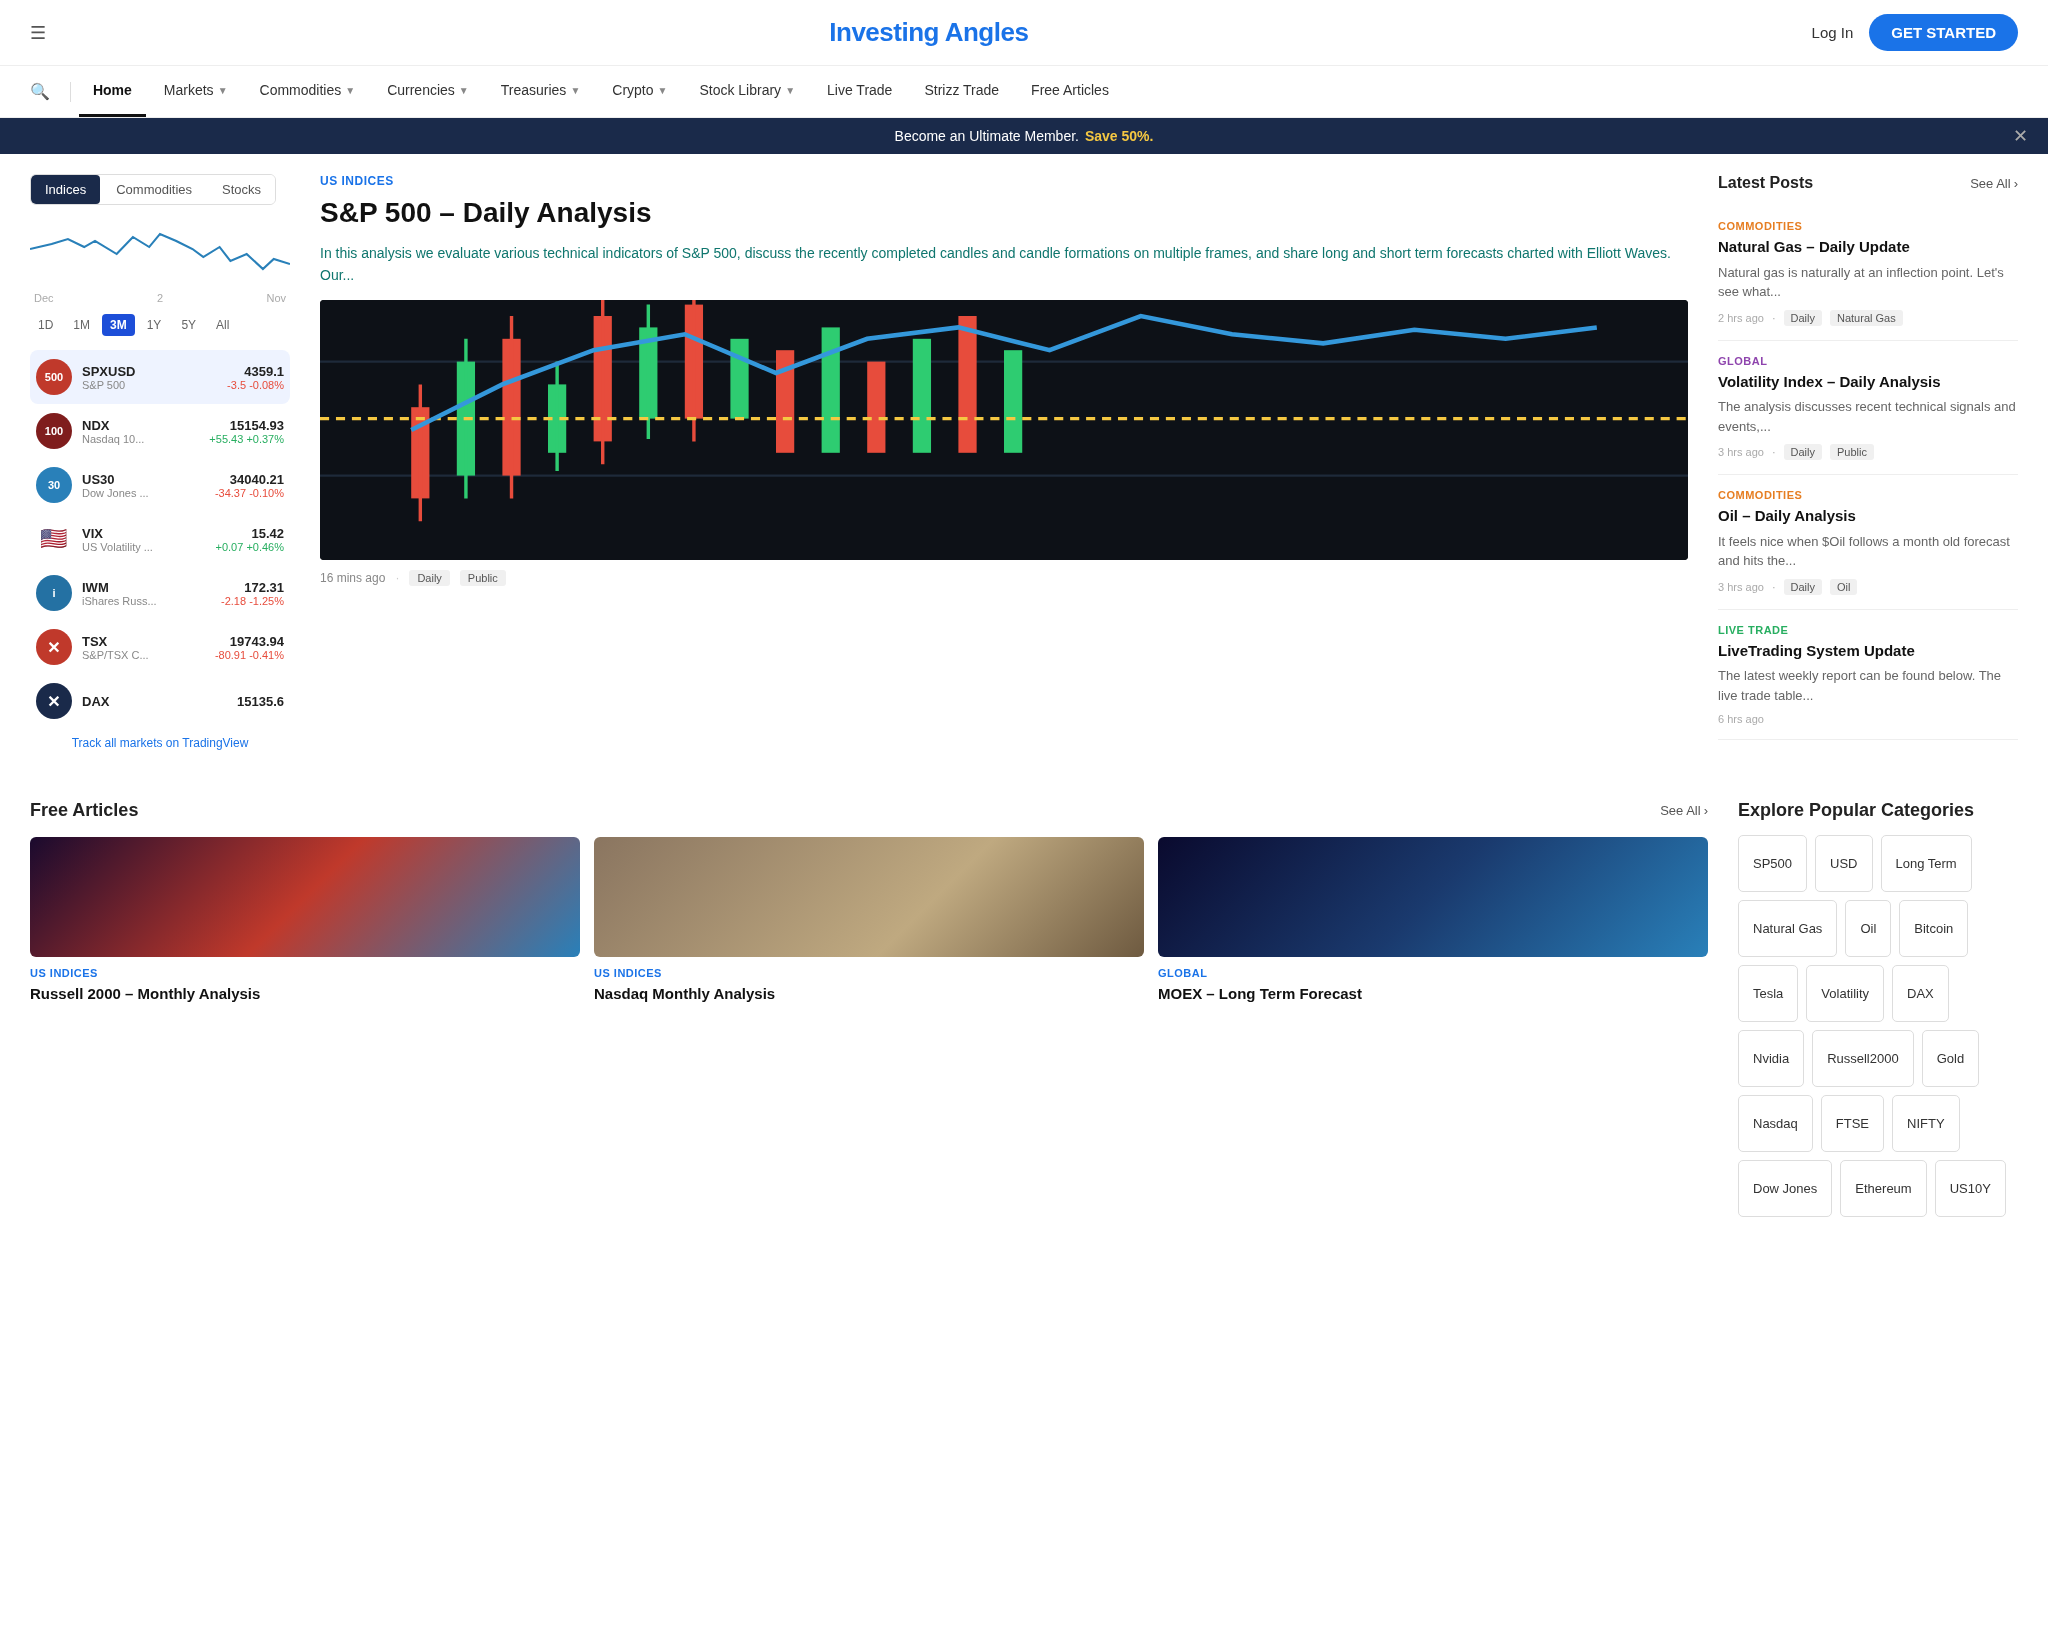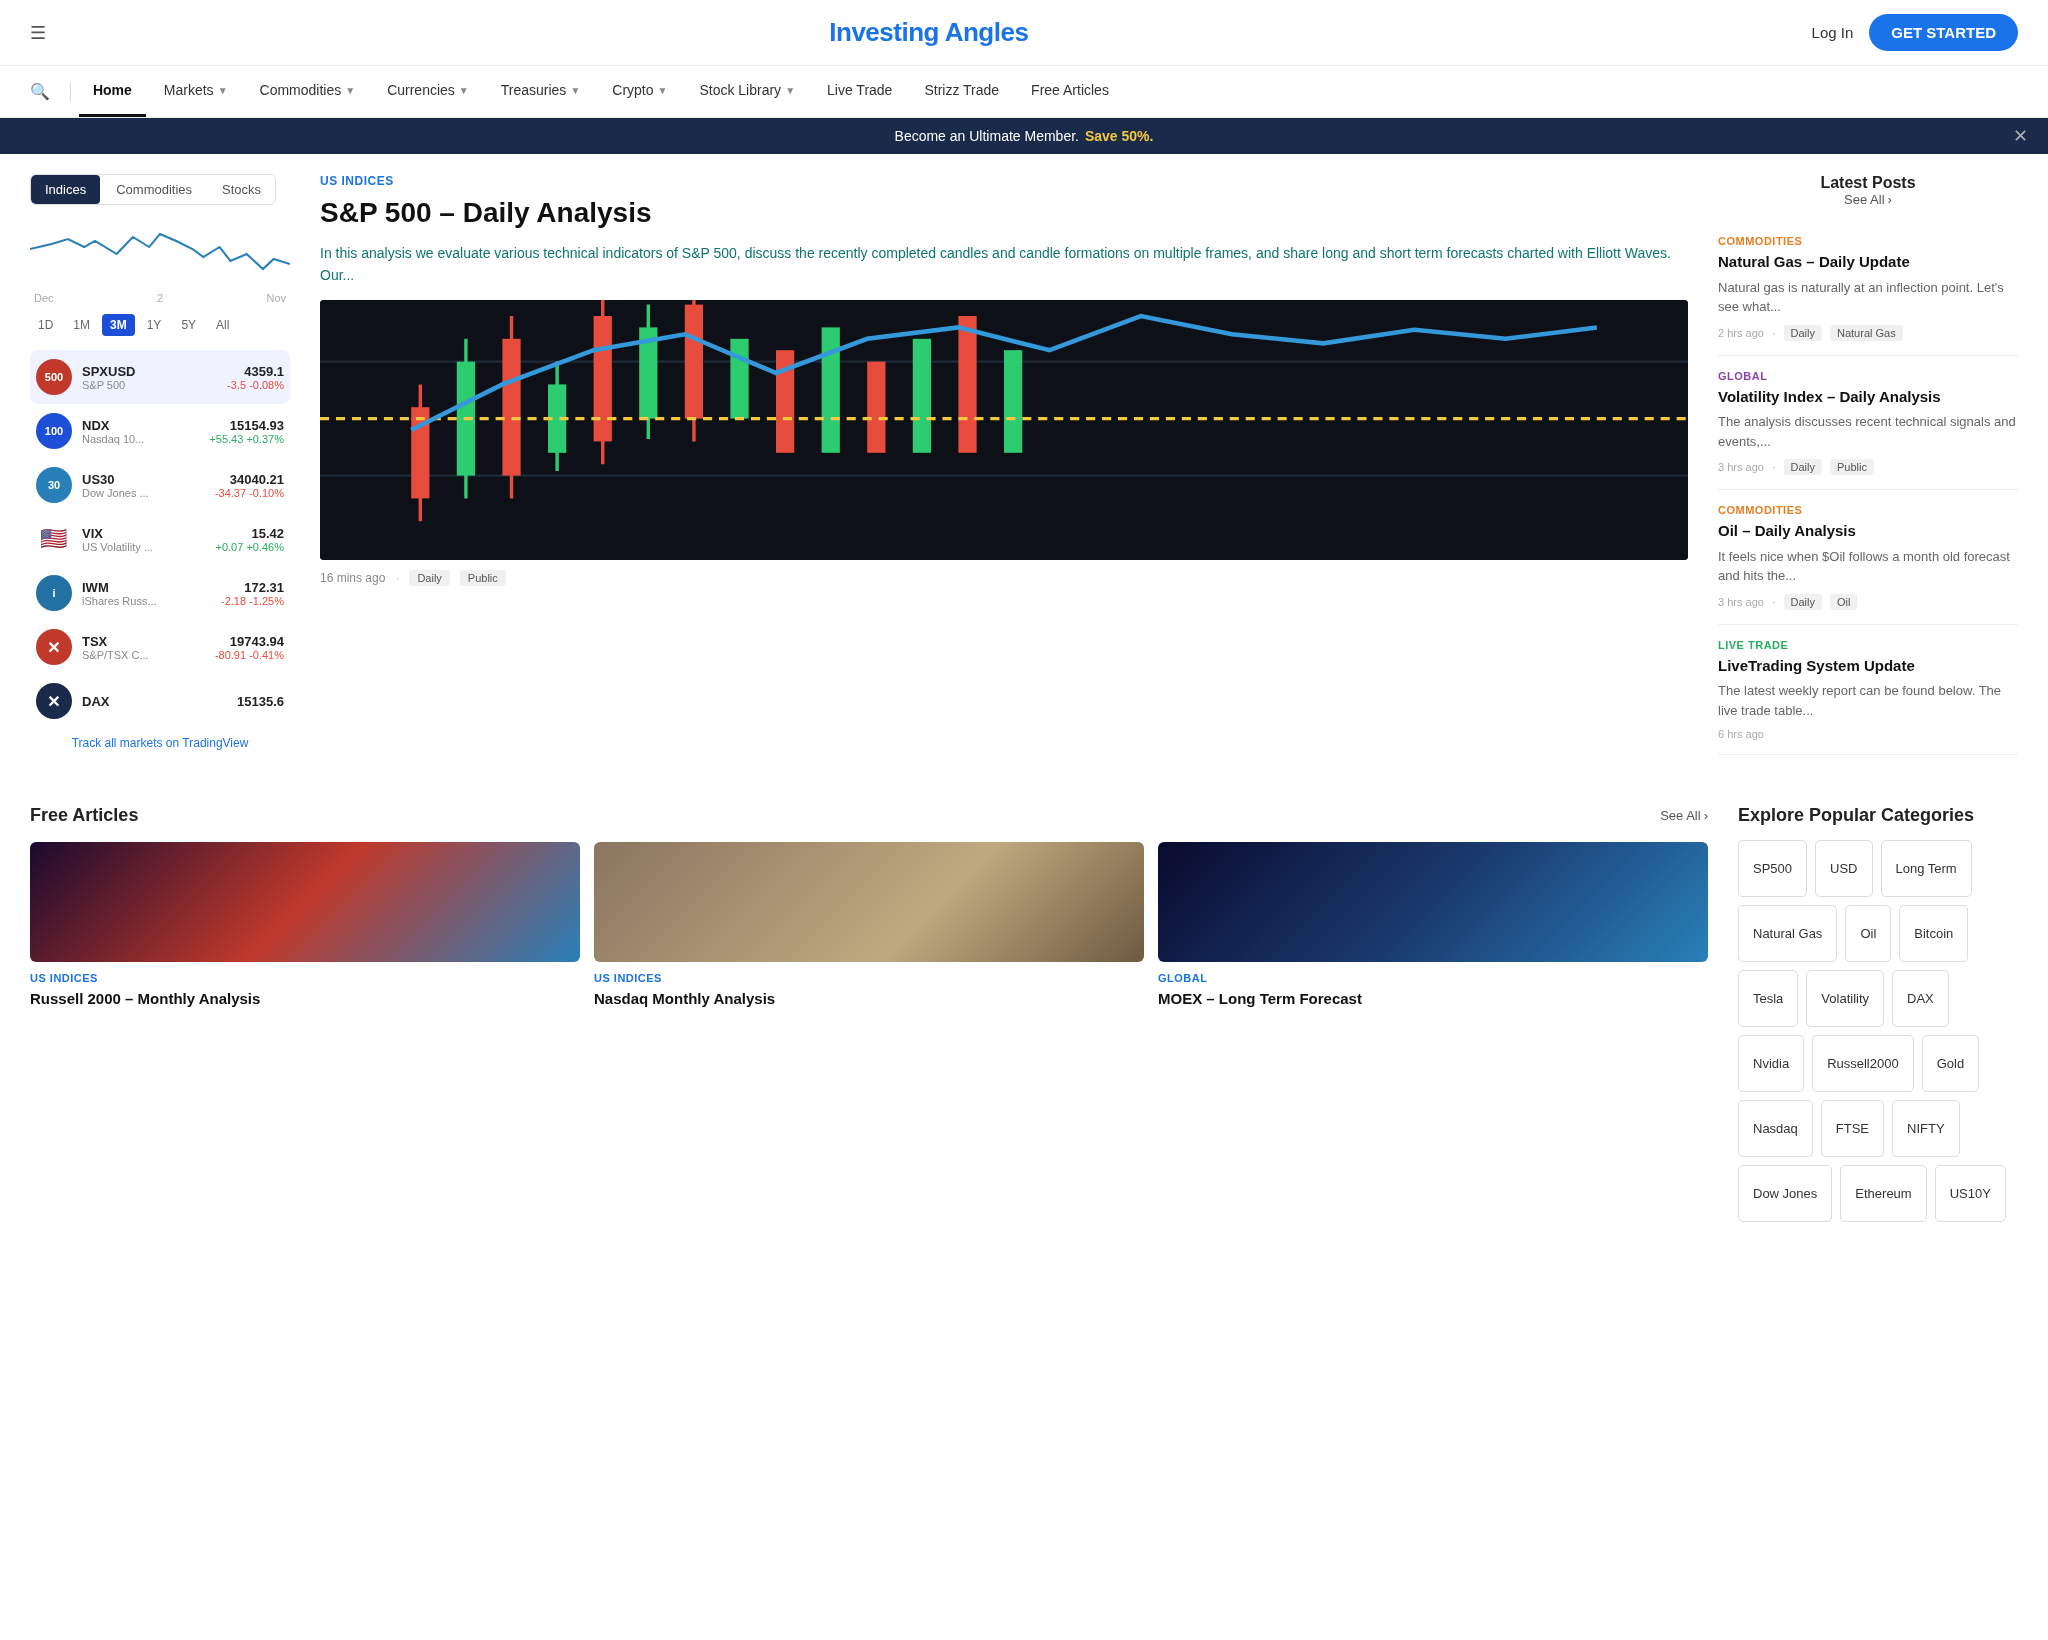--- a/index.html
+++ b/index.html
@@ -44,21 +44,21 @@
     
     .time-filter { display: flex; gap: 4px; margin-bottom: 14px; }
     .time-btn { padding: 4px 8px; font-size: 12px; border: none; background: none; cursor: pointer; color: #666; border-radius: 4px; }
     .time-btn.active { background: #1d4ed8; color: #fff; font-weight: 600; }
 
     
     .market-item { display: flex; align-items: center; gap: 10px; padding: 9px 6px; border-radius: 8px; cursor: pointer; transition: background 0.15s; }
     .market-item.active { background: #eef3ff; }
     .market-badge { width: 36px; height: 36px; border-radius: 50%; display: flex; align-items: center; justify-content: center; color: #fff; font-weight: 700; font-size: 11px; flex-shrink: 0; }
     .badge-spx { background: #c0392b; }
-    .badge-ndx { background: #1d4ed8; }
+    .badge-ndx { background: #7f1d1d; }
     .badge-us30 { background: #2980b9; }
     .badge-iwm { background: #2471a3; font-size: 11px; }
     .badge-tsx { background: #c0392b; }
     .badge-dax { background: #1a2a4a; }
     .market-info { flex: 1; }
     .market-name { font-weight: 700; font-size: 13px; color: #222; }
     .market-sub { font-size: 11px; color: #888; }
     .market-price-block { text-align: right; }
     .market-price { font-weight: 700; font-size: 13px; }
     .market-change { font-size: 11px; }
@@ -70,21 +70,21 @@
     .center-panel { flex: 1; padding: 20px 30px; min-width: 0; }
     .section-tag { font-size: 12px; font-weight: 700; color: #1a73e8; letter-spacing: 0.5px; margin-bottom: 8px; }
     .article-title { font-size: 28px; font-weight: 800; color: #111; margin-bottom: 12px; line-height: 1.2; }
     .article-excerpt { color: #0f766e; font-size: 14px; line-height: 1.6; margin-bottom: 14px; }
     .article-meta { font-size: 12px; color: #888; display: flex; gap: 10px; align-items: center; }
     .article-meta .dot { color: #ccc; }
     .meta-badge { background: #f0f0f0; border-radius: 3px; padding: 2px 8px; color: #555; font-size: 11px; }
 
     
     .right-panel { width: 300px; min-width: 260px; padding-top: 20px; }
-    .latest-posts-header { display: flex; justify-content: space-between; align-items: center; margin-bottom: 14px; flex-direction: column; }
+    .latest-posts-header { display: flex; justify-content: space-between; align-items: center; margin-bottom: 14px; }
     .latest-posts-title { font-size: 16px; font-weight: 700; }
     .see-all-link { font-size: 13px; color: #555; cursor: pointer; display: flex; align-items: center; gap: 3px; }
     .post-item { padding: 14px 0; border-bottom: 1px solid #eee; }
     .post-tag { font-size: 11px; font-weight: 700; letter-spacing: 0.5px; margin-bottom: 5px; }
     .post-tag.commodities { color: #e67e22; }
     .post-tag.global { color: #8e44ad; }
     .post-tag.live-trade { color: #27ae60; }
     .post-title { font-size: 15px; font-weight: 700; color: #111; margin-bottom: 6px; line-height: 1.3; }
     .post-excerpt { font-size: 13px; color: #666; margin-bottom: 8px; line-height: 1.5; }
     .post-meta { font-size: 11px; color: #aaa; display: flex; gap: 8px; align-items: center; }

